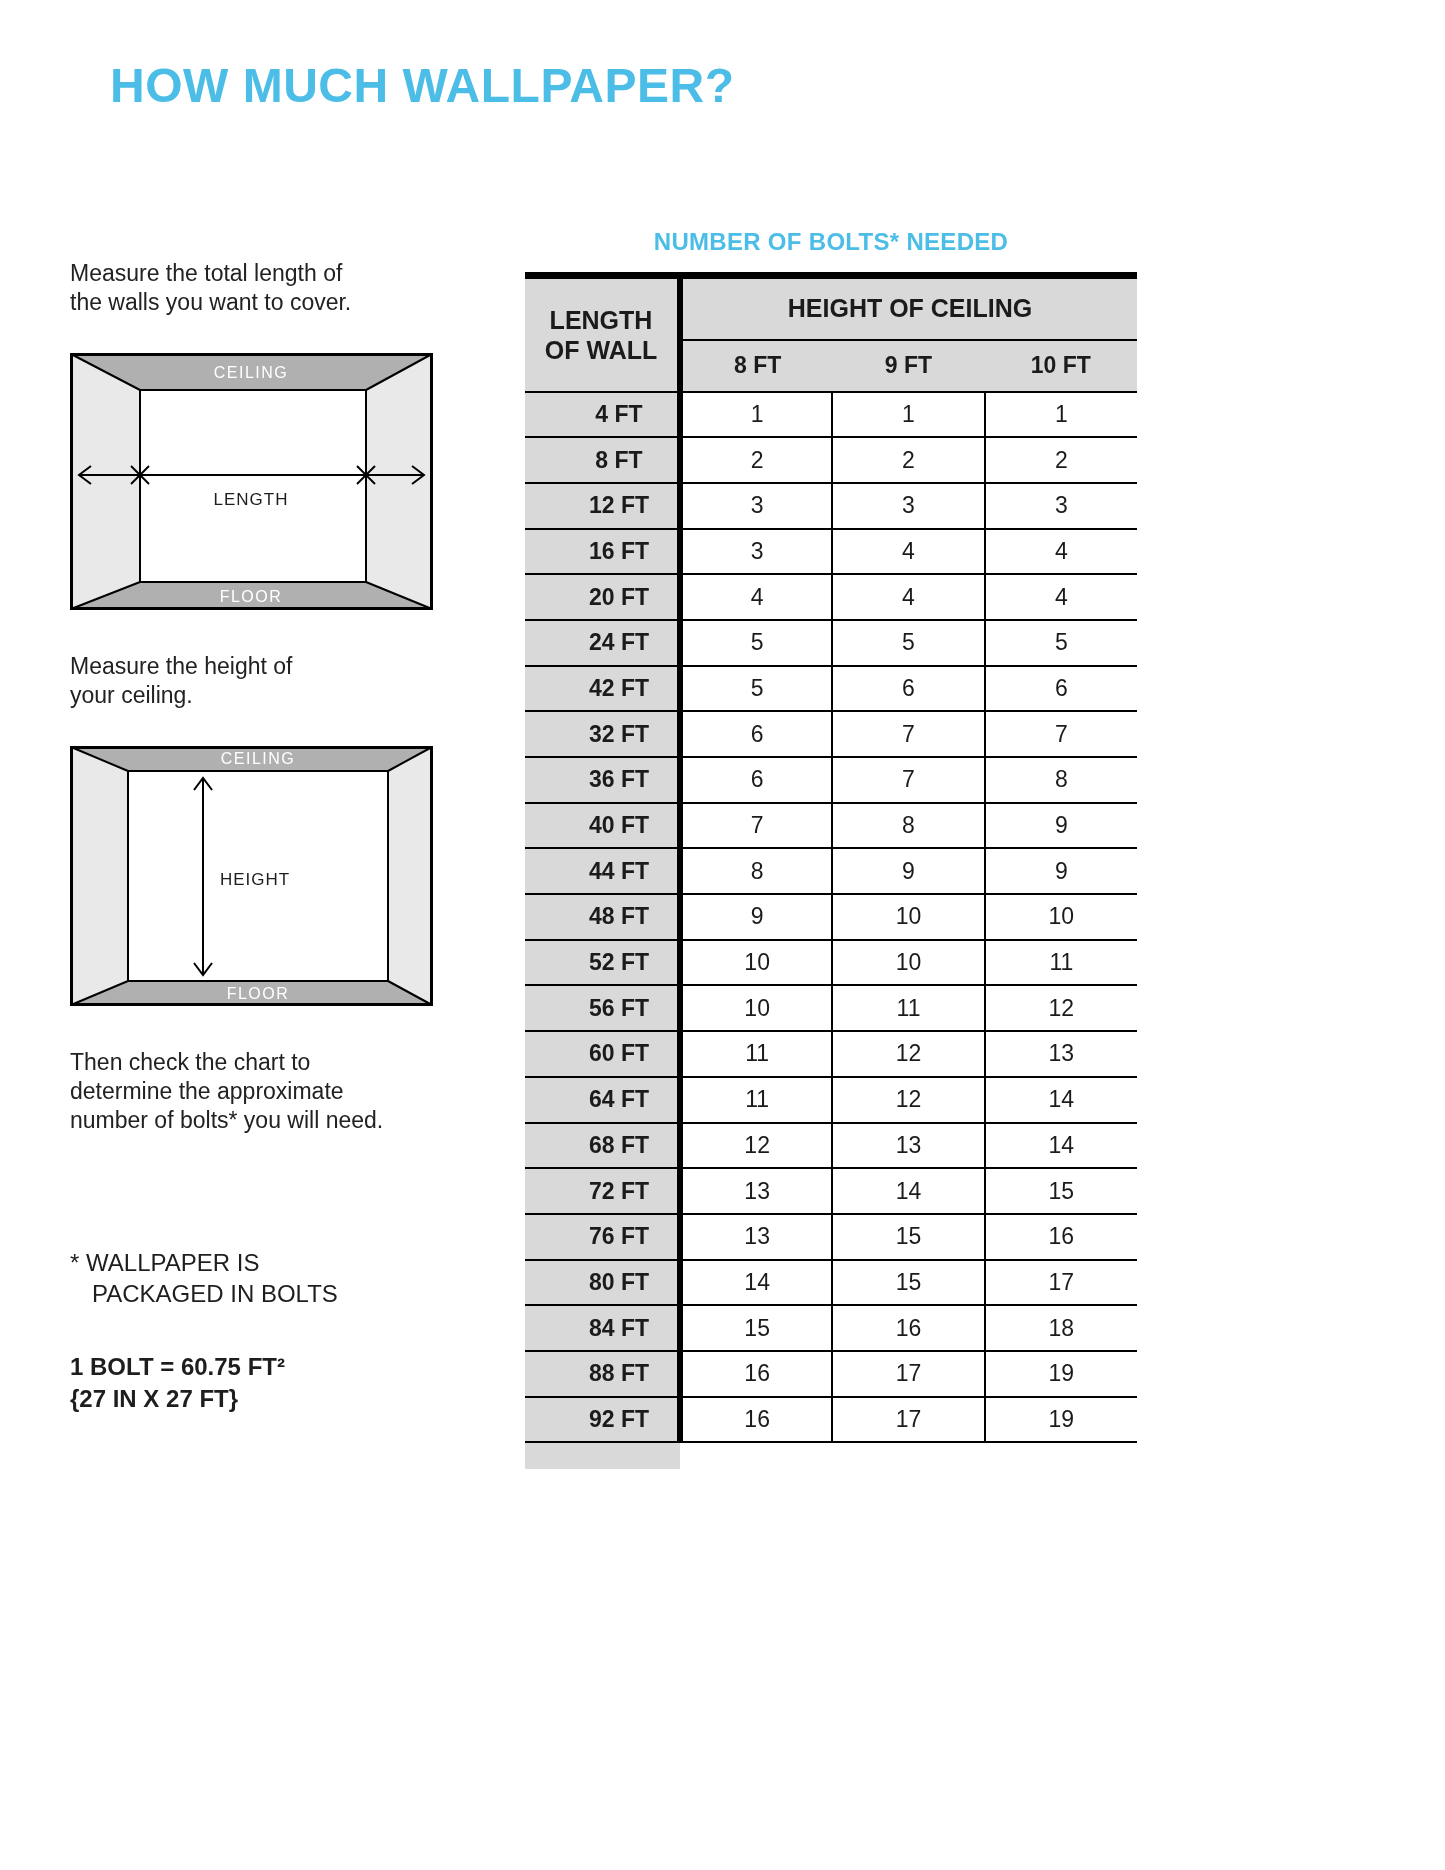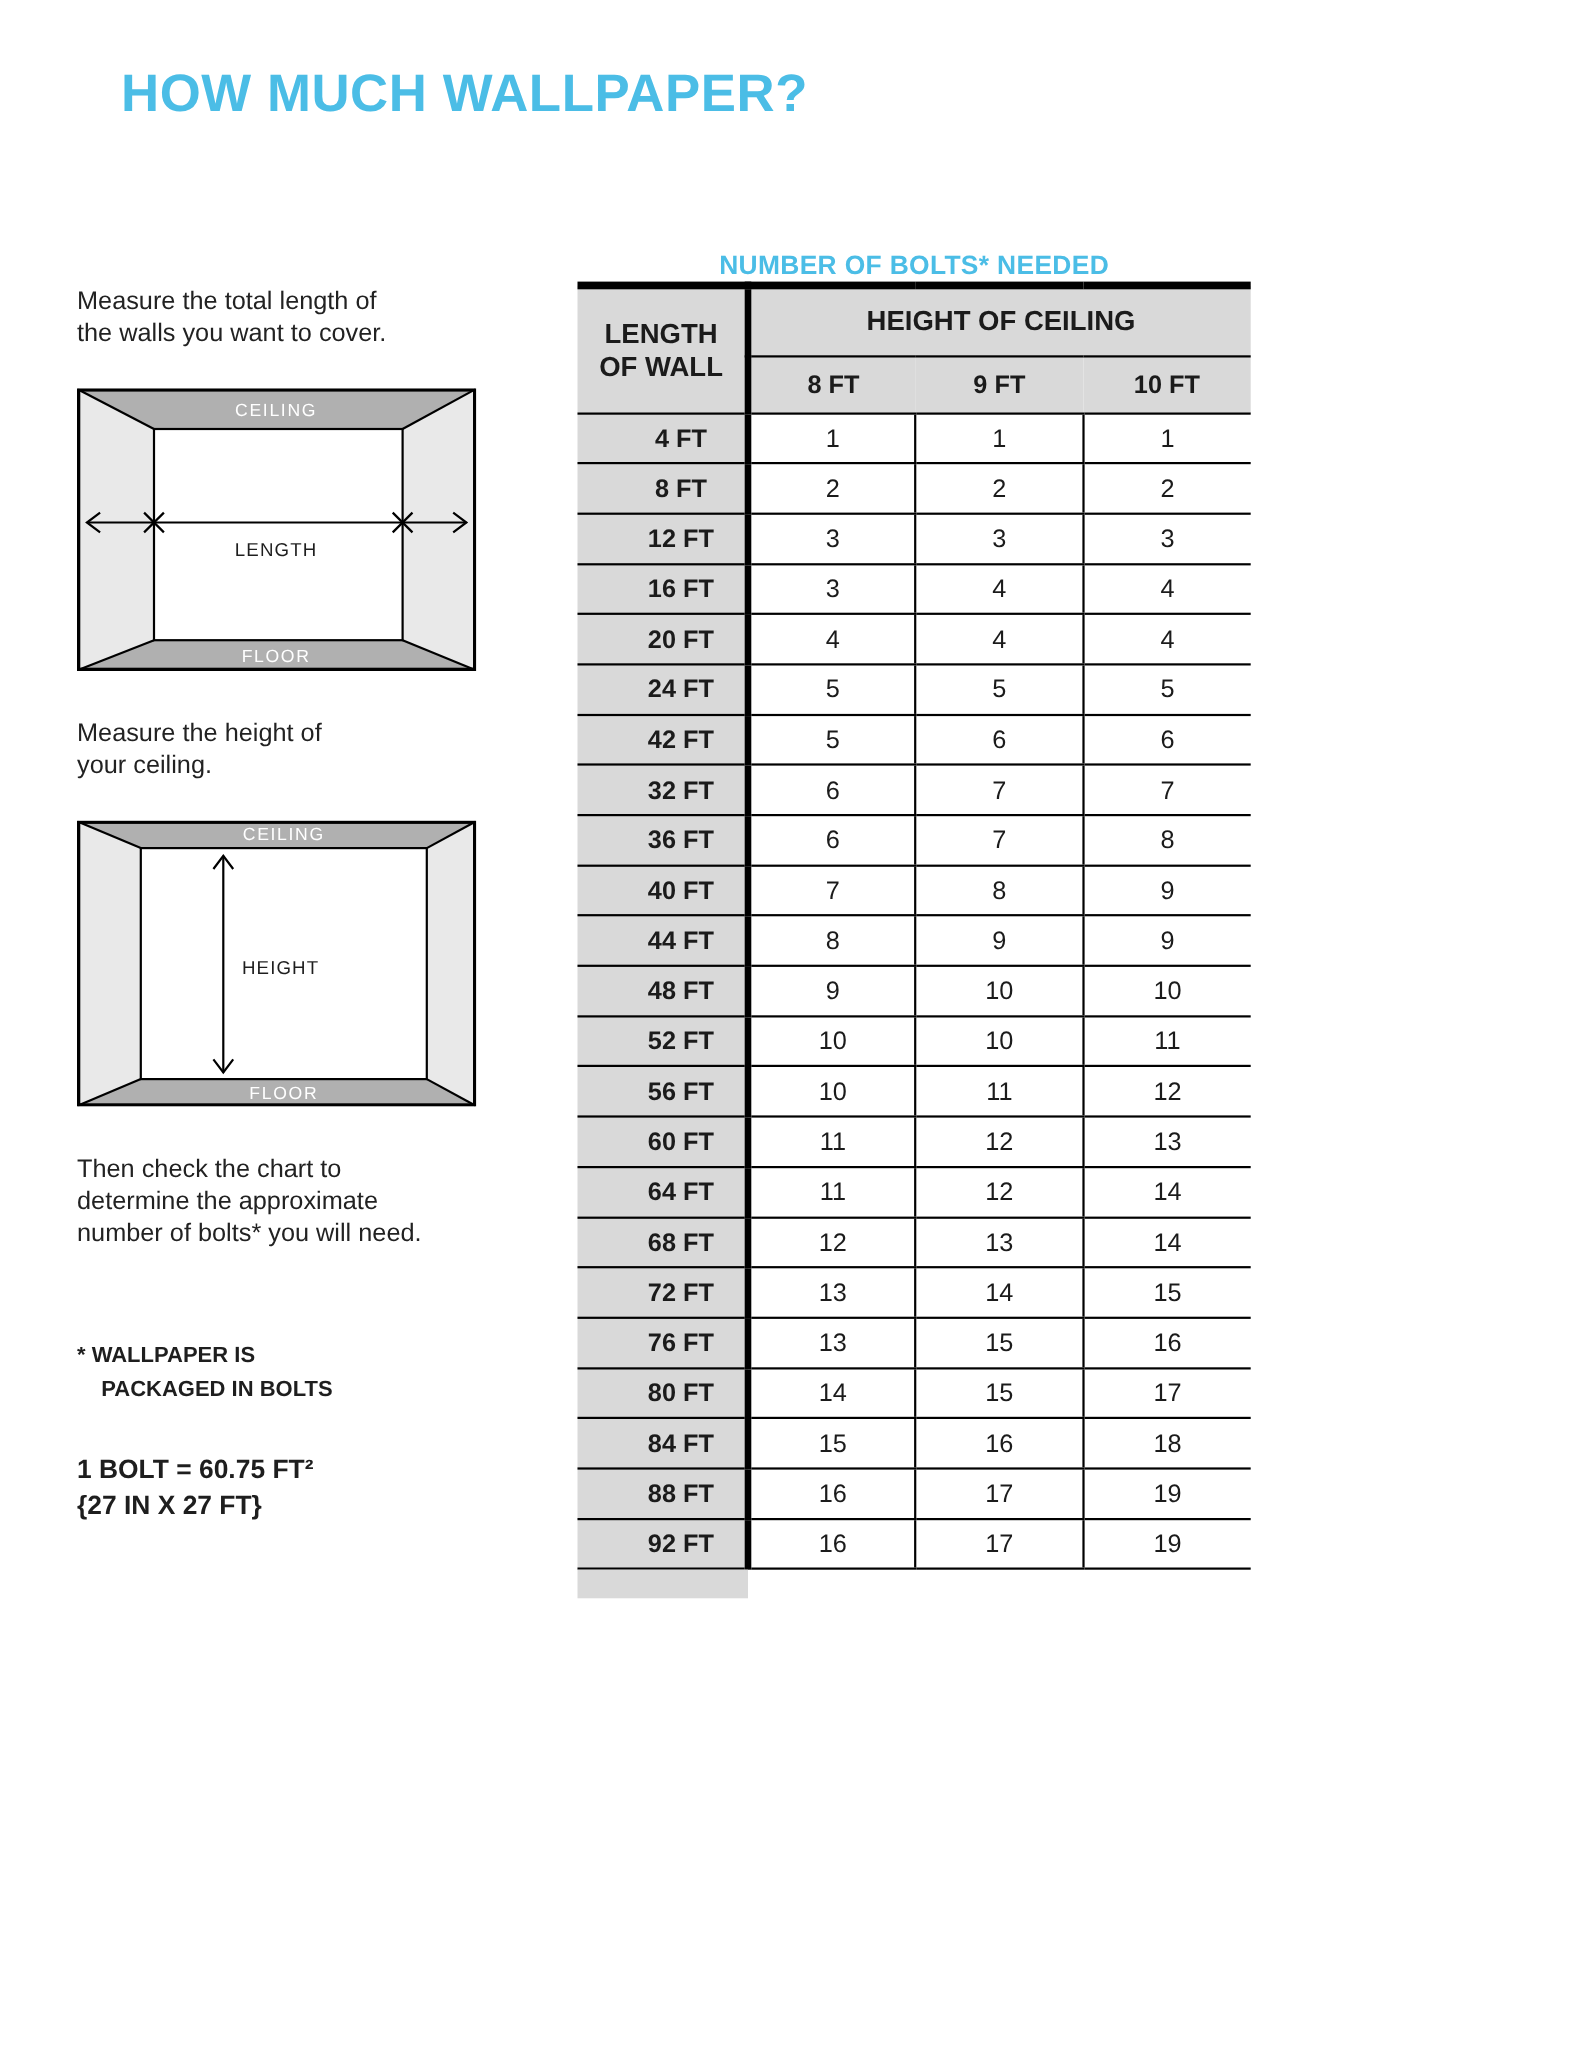--- a/index.html
+++ b/index.html
@@ -29,39 +29,39 @@
   }
   .para{
     font-size:23px;line-height:29px;white-space:pre-line;color:#222;
   }
   .para-1{margin-top:31px;}
   .para-2{margin-top:42px;}
   .para-3{margin-top:42px;}
   .diagram{display:block;margin-top:36px;}
   .diagram-2{margin-top:36px;}
 
-  .footnote{margin-top:82px;font-size:20px;font-weight:bold;line-height:31px;}
+  .footnote{margin-top:112px;font-size:24px;font-weight:normal;line-height:31px;}
   .footnote .indent{padding-left:22px;display:block;}
   .bolt-note{margin-top:42px;font-size:24px;font-weight:bold;line-height:32px;}
 
   svg text{font-family:"Liberation Sans","DejaVu Sans",sans-serif;}
   .diag-label-white{fill:#ffffff;font-size:16px;letter-spacing:1.5px;}
   .diag-label-black{fill:#1e1e1e;font-size:17px;letter-spacing:1px;}
   .diag-dark{fill:var(--diag-dark);}
   .diag-light{fill:var(--diag-light);}
   .diag-stroke{stroke:#000;fill:none;}
 
   
   .table-col{position:absolute;left:525px;top:228px;width:612px;}
   .table-heading{
     font-size:24px;font-weight:bold;color:var(--accent);
     text-align:center;letter-spacing:.3px;
   }
   table.bolts{
-    border-collapse:collapse;width:612px;
+    border-collapse:collapse;width:612px;margin-top:16px;
     border-top:7px solid var(--line);
     table-layout:fixed;
   }
   table.bolts th, table.bolts td{
     text-align:center;vertical-align:middle;color:#1b1b1b;
   }
   .len-header{
     width:155px;background:var(--table-gray);
     border-right:6px solid var(--line);
     border-bottom:2px solid var(--line);

